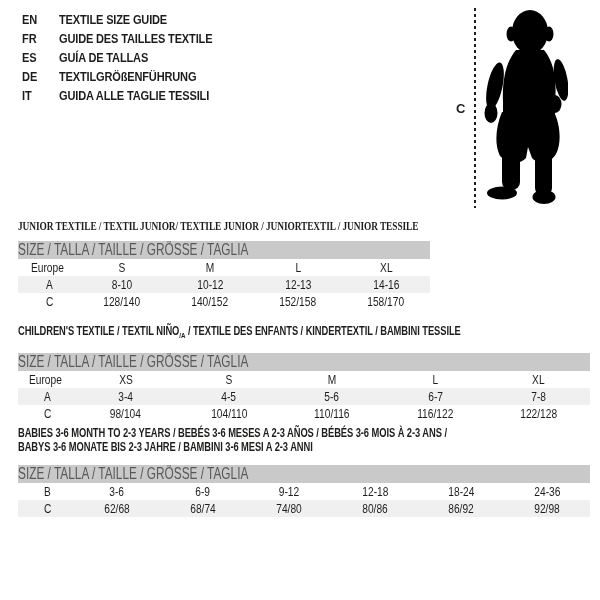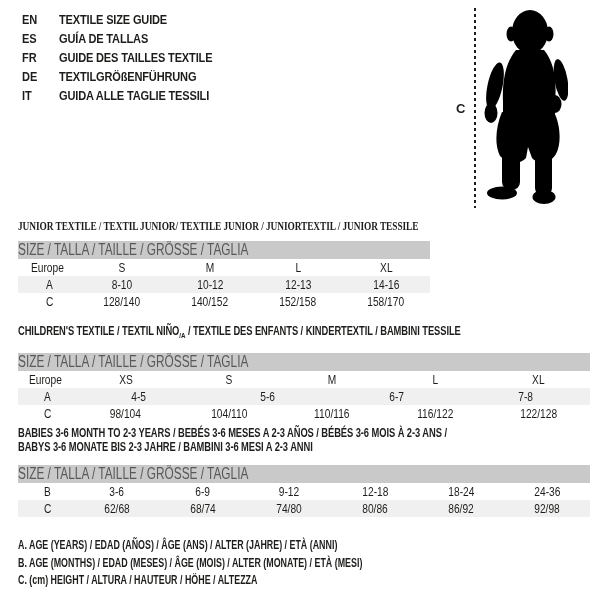--- a/index.html
+++ b/index.html
@@ -54,26 +54,26 @@
 <body>
 
 <div class="canvas">
 
   <div class="header-block">
       <div class="lang-row">
         <span class="lang-code">EN</span>
         <span class="lang-title">TEXTILE SIZE GUIDE</span>
       </div>
       <div class="lang-row">
+        <span class="lang-code">FR</span>
+        <span class="lang-title">GUIDE DES TAILLES TEXTILE</span>
+      </div>
+      <div class="lang-row">
         <span class="lang-code">ES</span>
         <span class="lang-title">GUÍA DE TALLAS</span>
-      </div>
-      <div class="lang-row">
-        <span class="lang-code">FR</span>
-        <span class="lang-title">GUIDE DES TAILLES TEXTILE</span>
       </div>
       <div class="lang-row">
         <span class="lang-code">DE</span>
         <span class="lang-title">TEXTILGRÖßENFÜHRUNG</span>
       </div>
       <div class="lang-row">
         <span class="lang-code">IT</span>
         <span class="lang-title">GUIDA ALLE TAGLIE TESSILI</span>
       </div>
     </div>
@@ -148,20 +148,21 @@
         <div class="size-row">
           <div class="cell label-cell"><span class="scx">Europe</span></div>
           <div class="cell"><span class="scx">XS</span></div>
           <div class="cell"><span class="scx">S</span></div>
           <div class="cell"><span class="scx">M</span></div>
           <div class="cell"><span class="scx">L</span></div>
           <div class="cell"><span class="scx">XL</span></div>
         </div>
         <div class="size-row shaded">
           <div class="cell label-cell"><span class="scx">A</span></div>
+          <div class="cell"><span class="scx">3-4</span></div>
           <div class="cell"><span class="scx">4-5</span></div>
           <div class="cell"><span class="scx">5-6</span></div>
           <div class="cell"><span class="scx">6-7</span></div>
           <div class="cell"><span class="scx">7-8</span></div>
         </div>
         <div class="size-row">
           <div class="cell label-cell"><span class="scx">C</span></div>
           <div class="cell"><span class="scx">98/104</span></div>
           <div class="cell"><span class="scx">104/110</span></div>
           <div class="cell"><span class="scx">110/116</span></div>
@@ -194,19 +195,14 @@
           <div class="cell"><span class="scx">62/68</span></div>
           <div class="cell"><span class="scx">68/74</span></div>
           <div class="cell"><span class="scx">74/80</span></div>
           <div class="cell"><span class="scx">80/86</span></div>
           <div class="cell"><span class="scx">86/92</span></div>
           <div class="cell"><span class="scx">92/98</span></div>
         </div>
       </div>
   </section>
 
-  <div class="footnotes">
-      <div class="footnote">A. AGE (YEARS) / EDAD (AÑOS) / ÂGE (ANS) / ALTER (JAHRE) / ETÀ (ANNI)</div>
-      <div class="footnote">B. AGE (MONTHS) / EDAD (MESES) / ÂGE (MOIS) / ALTER (MONATE) / ETÀ (MESI)</div>
-      <div class="footnote">C. (cm) HEIGHT / ALTURA / HAUTEUR / HÖHE / ALTEZZA</div>
-    </div>
 
 </div>
 
 </body></html>

